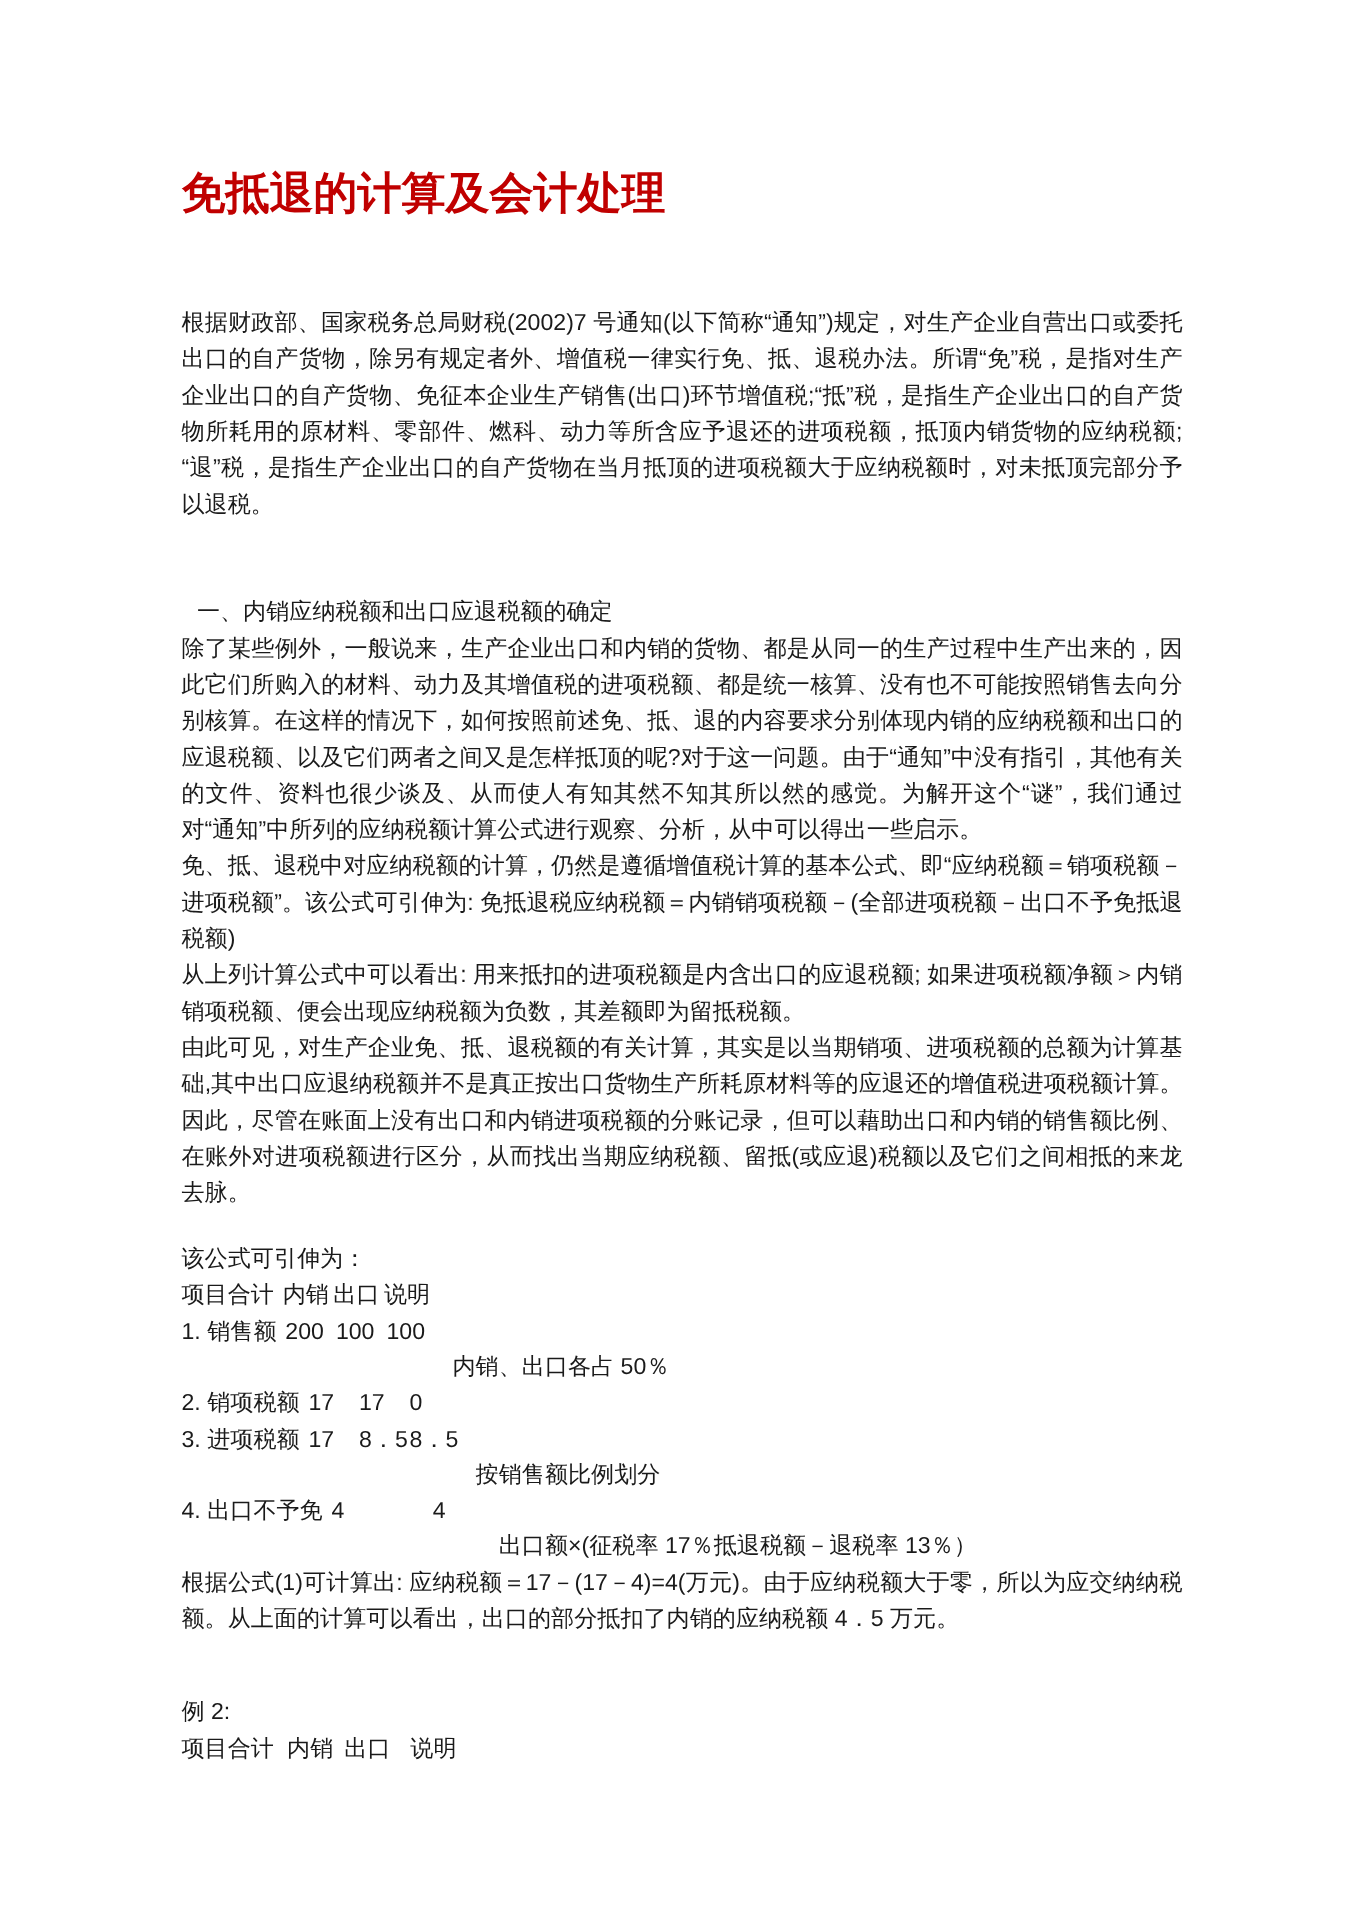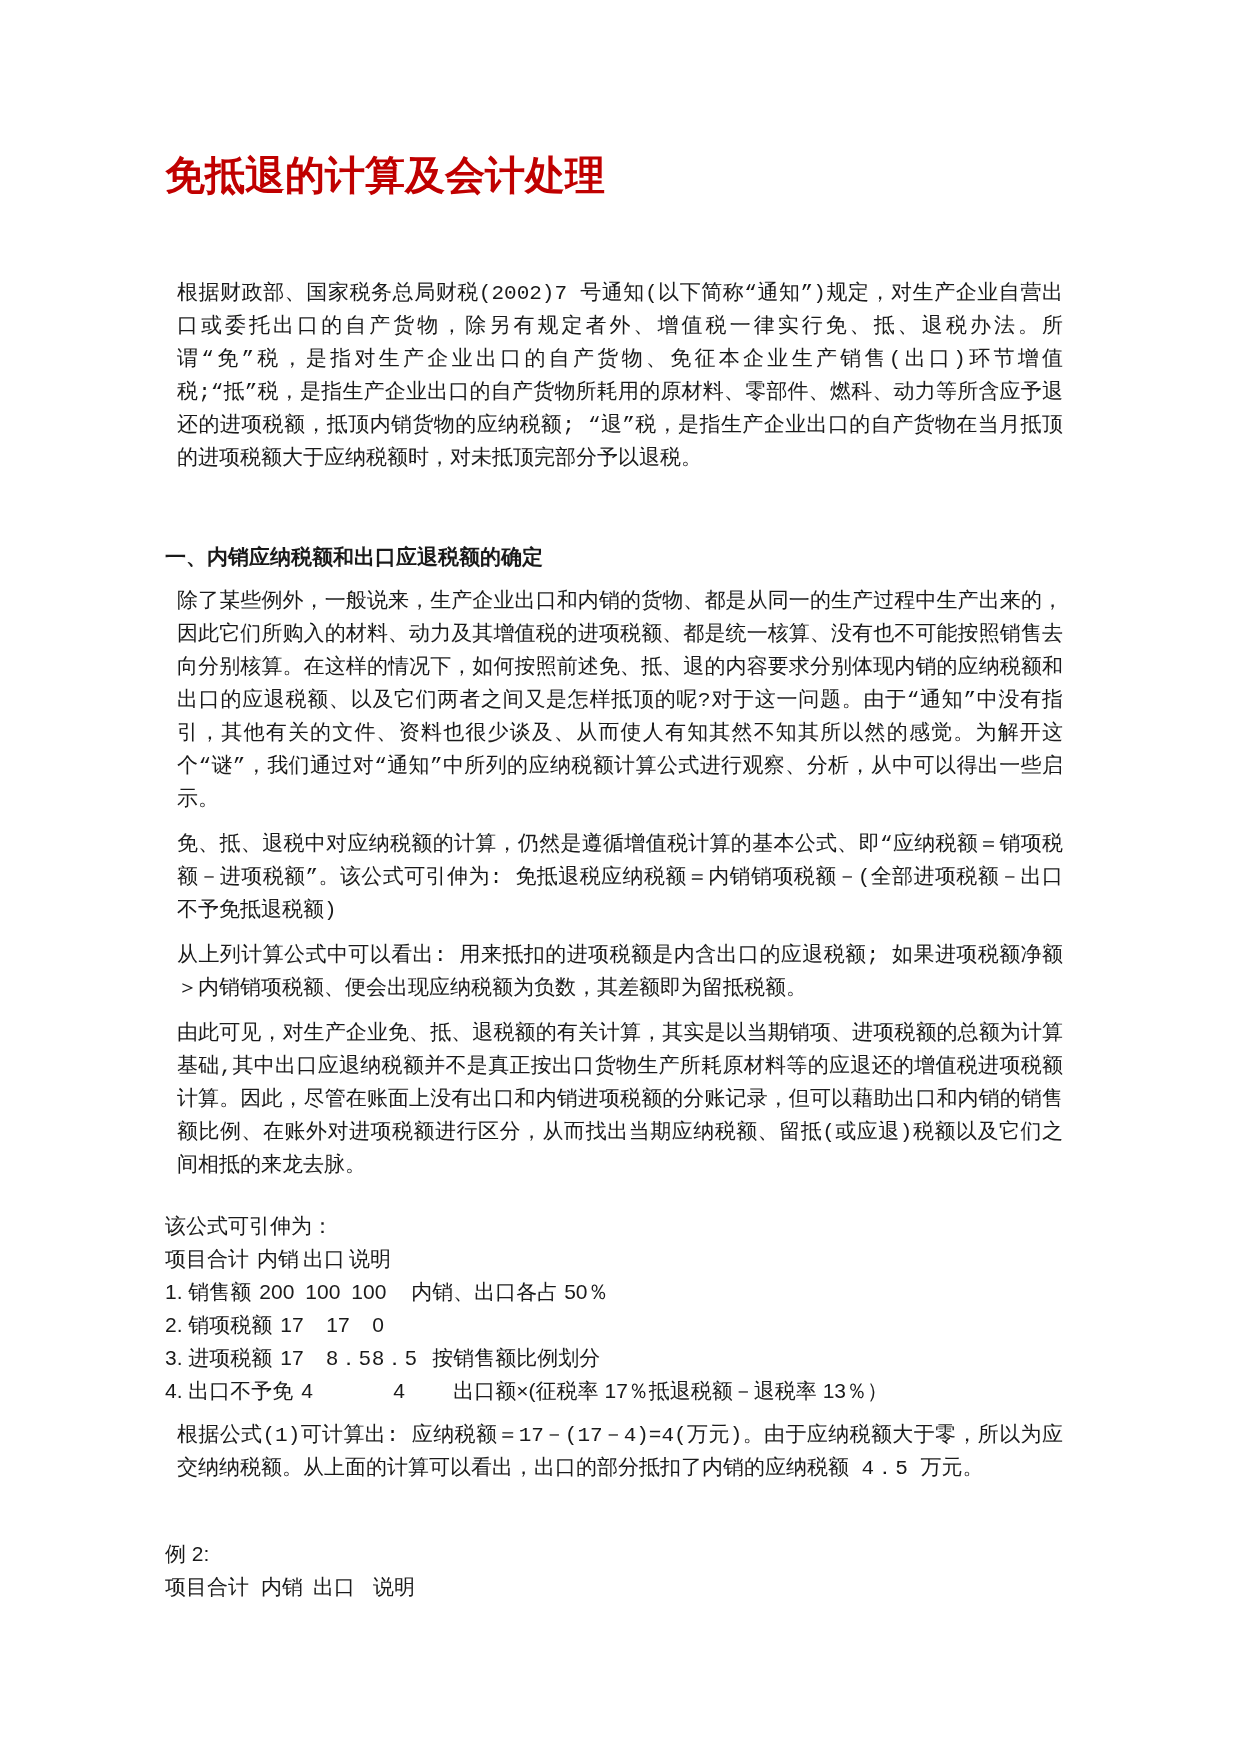--- a/index.html
+++ b/index.html
@@ -21,43 +21,42 @@
     overflow: hidden;
   }
   .doc-title {
     margin: 0 0 75px 0;
     font-size: 40px;
     line-height: 52px;
     font-weight: bold;
     font-family: "Liberation Serif", "DejaVu Serif", serif;
   }
   p.body-par {
-    margin: 12px;
+    margin: 0;
     text-align: justify;
     text-justify: inter-ideograph;
-    font-family: Liberation Mono, monospace;
   }
   h2.section-heading {
-    margin: 65px 0 0 0;
+    margin: 65px 0 0 14px;
     font-size: 21px;
     line-height: 33px;
-    font-weight: bold;
+    font-weight: normal;
   }
   .example-block { margin-top: 27px; }
   .result-par   { margin-top: 27px; }
   .example2-block { margin-top: 52px; }
   .plain-line { margin: 0; }
   .ex-row { display: flex; line-height: 33px; }
   .ex-row span { white-space: pre; display: block; }
   
   .ex1 .c0 { min-width: 84px;  padding-right: 8px; box-sizing: border-box; }
   .ex1 .c1 { min-width: 46px; }
   .ex1 .c2 { min-width: 46px; }
   .ex1 .c3 { min-width: 60px; }
-  .ex1 .c4 { flex: 1; }
+  .ex1 .c4 { flex: 1; margin-top: 32px; }
   
   .ex2h .c0 { min-width: 96px; }
   .ex2h .c1 { min-width: 52px; }
   .ex2h .c2 { min-width: 60px; }
   .ex2h .c3 { flex: 1; }
 </style>
 </head>
 <body>
 
 <div class="page">

